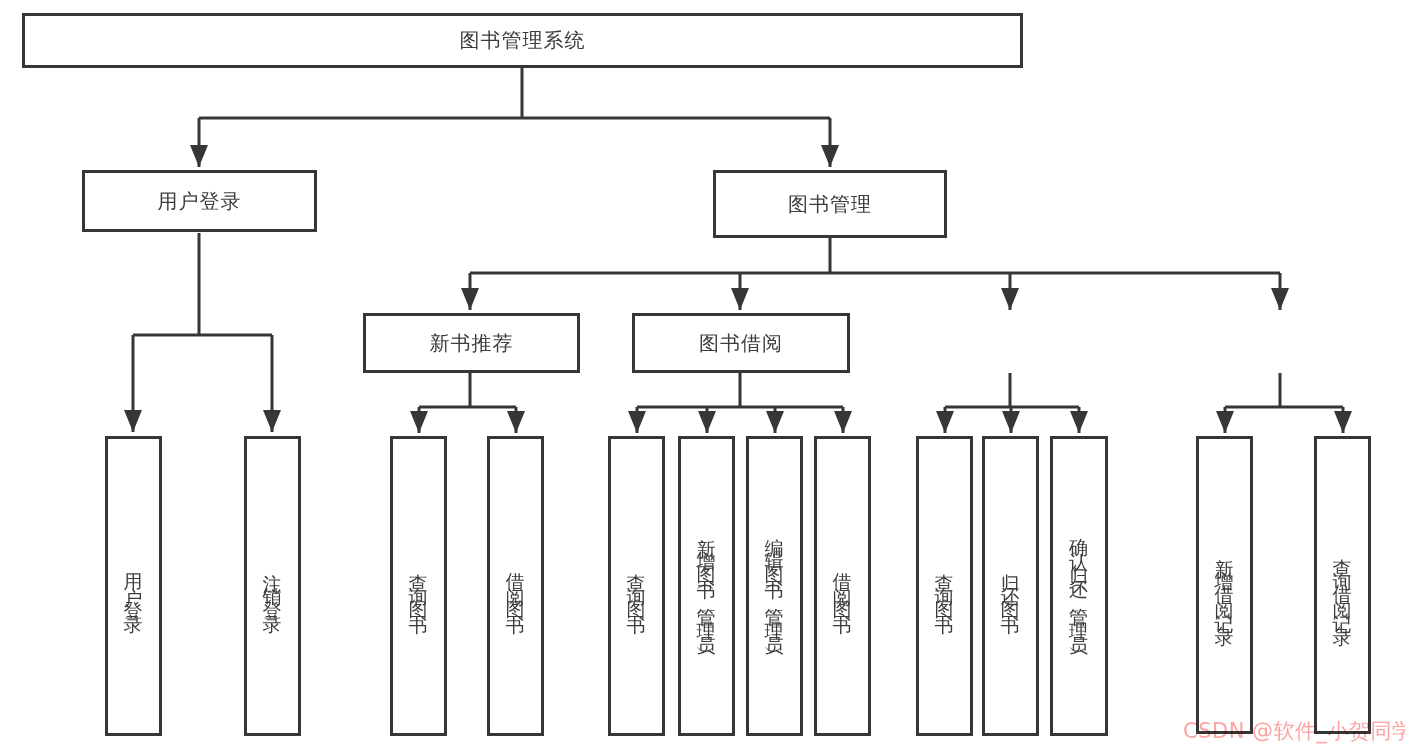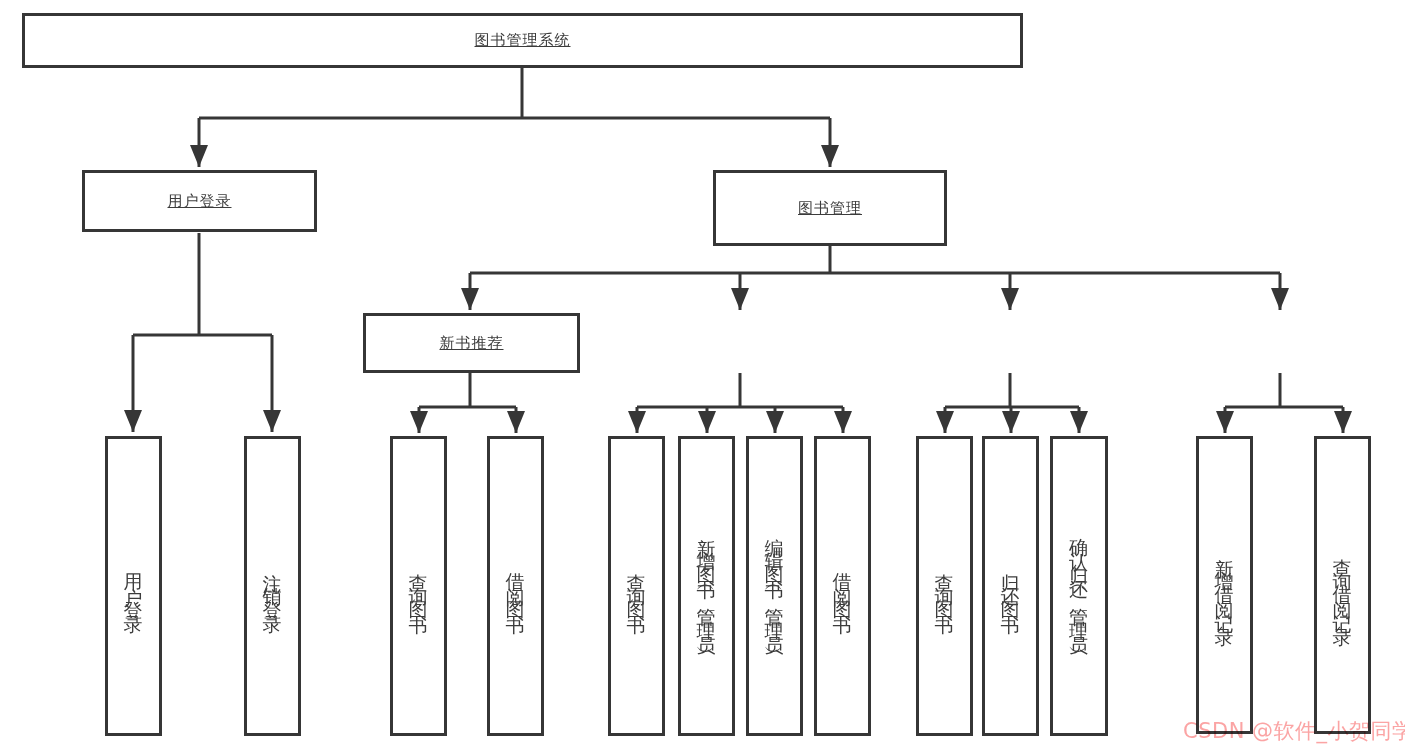--- a/index.html
+++ b/index.html
@@ -20,24 +20,23 @@
   .node {
     position: absolute;
     background: #ffffff;
     border: 3px solid #363636;
     box-sizing: border-box;
     display: flex;
     align-items: center;
     justify-content: center;
   }
   .h-label {
-    font-size: 15px;
+    font-size: 20px;
     letter-spacing: 1px;
     white-space: nowrap;
-    text-decoration: underline;
   }
   .v-label {
     writing-mode: vertical-rl;
     text-orientation: mixed;
     font-size: 19px;
     line-height: 1;
     letter-spacing: 14px;
     white-space: nowrap;
   }
   .watermark {
@@ -99,26 +98,29 @@
     </g>
   </svg>
 
   <div class="node" style="left:22px; top:13px; width:1001px; height:55px;">
     <span class="h-label">图书管理系统</span>
   </div>
 
   <div class="node" style="left:82px; top:170px; width:235px; height:62px;">
     <span class="h-label">用户登录</span>
   </div>
-  <div class="node" style="left:713px; top:170px; width:234px; height:76px;">
+  <div class="node" style="left:713px; top:170px; width:234px; height:68px;">
     <span class="h-label">图书管理</span>
   </div>
 
   <div class="node" style="left:363px; top:313px; width:217px; height:60px;">
     <span class="h-label">新书推荐</span>
+  </div>
+  <div class="node" style="left:632px; top:313px; width:218px; height:60px;">
+    <span class="h-label">图书借阅</span>
   </div>
 
   <div class="node" style="left:105px; top:436px; width:57px; height:300px;">
     <span class="v-label">用户登录</span>
   </div>
   <div class="node" style="left:244px; top:436px; width:57px; height:300px;">
     <span class="v-label">注销登录</span>
   </div>
 
   <div class="node" style="left:390px; top:436px; width:57px; height:300px;">

